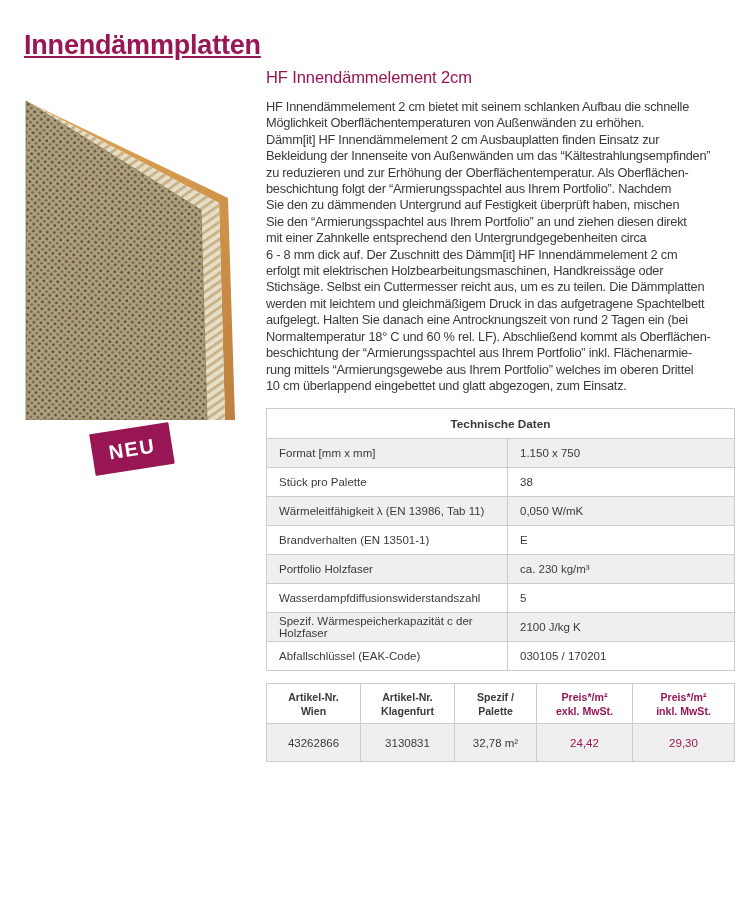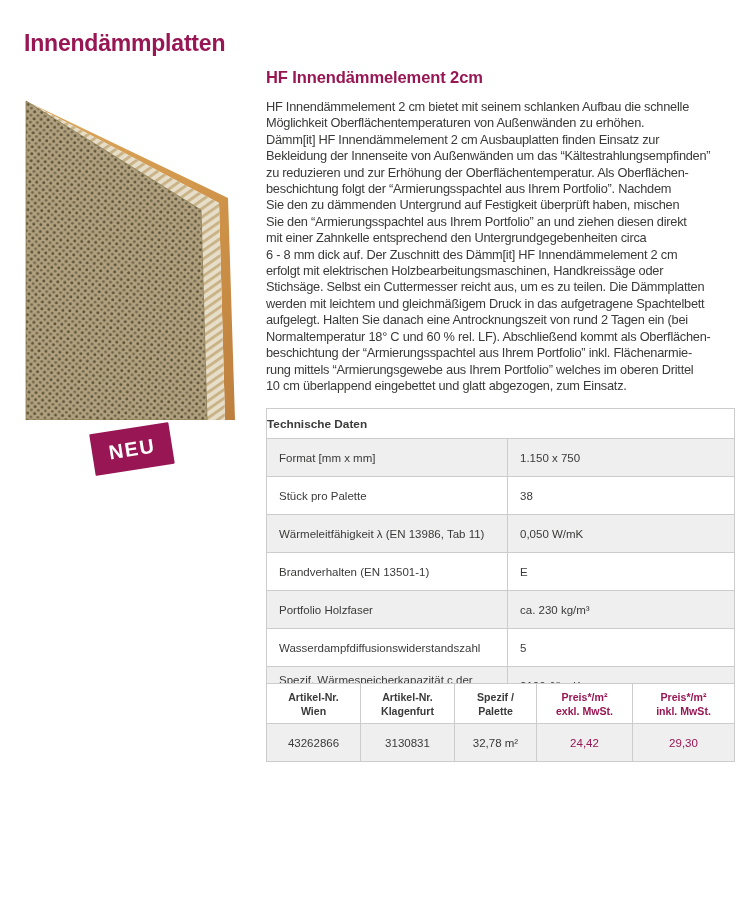--- a/index.html
+++ b/index.html
@@ -7,24 +7,25 @@
   body {
     position: relative;
     font-family: "Liberation Sans", sans-serif;
     color: #3a3a39;
     overflow: hidden;
   }
 
   .page-title {
     position: absolute;
     left: 24px; top: 30px;
-    font-size: 23px;
+    font-size: 27px;
     font-weight: bold;
     letter-spacing: -0.2px;
     color: #971653;
+    text-decoration: underline;
   }
 
   .figure-wrap {
     position: absolute;
     left: 20px; top: 95px;
     width: 215px; height: 325px;
   }
 
   .neu-badge {
     position: absolute;
@@ -45,21 +46,21 @@
   }
 
   .right-col {
     position: absolute;
     left: 266px; top: 68px;
     width: 468px;
   }
 
   .article-heading {
     font-size: 16.5px;
-    font-weight: bold;
+    font-weight: normal;
     color: #971653;
     letter-spacing: -0.1px;
   }
 
   .article-body {
     margin-top: 12px;
     font-size: 12.8px;
     line-height: 16.4px;
     letter-spacing: -0.25px;
     color: #3a3a39;
@@ -76,26 +77,27 @@
   }
   .tech-table th, .tech-table td {
     border: 1px solid #cccccc;
     font-size: 11.5px;
     color: #3a3a39;
     text-align: left;
     vertical-align: middle;
   }
   .tech-table th {
     height: 30px;
+    text-align: center;
     font-weight: bold;
     font-size: 11.8px;
     background: #ffffff;
   }
   .tech-table td {
-    height: 38px;
+    height: 29px;
     padding: 0 12px;
   }
   .tech-table tr.alt td { background: #efefef; }
   .tech-table col.c-label { width: 241px; }
   .tech-table col.c-value { width: 227px; }
 
   .price-table {
     position: absolute;
     left: 266px; top: 683px;
     width: 468px;

